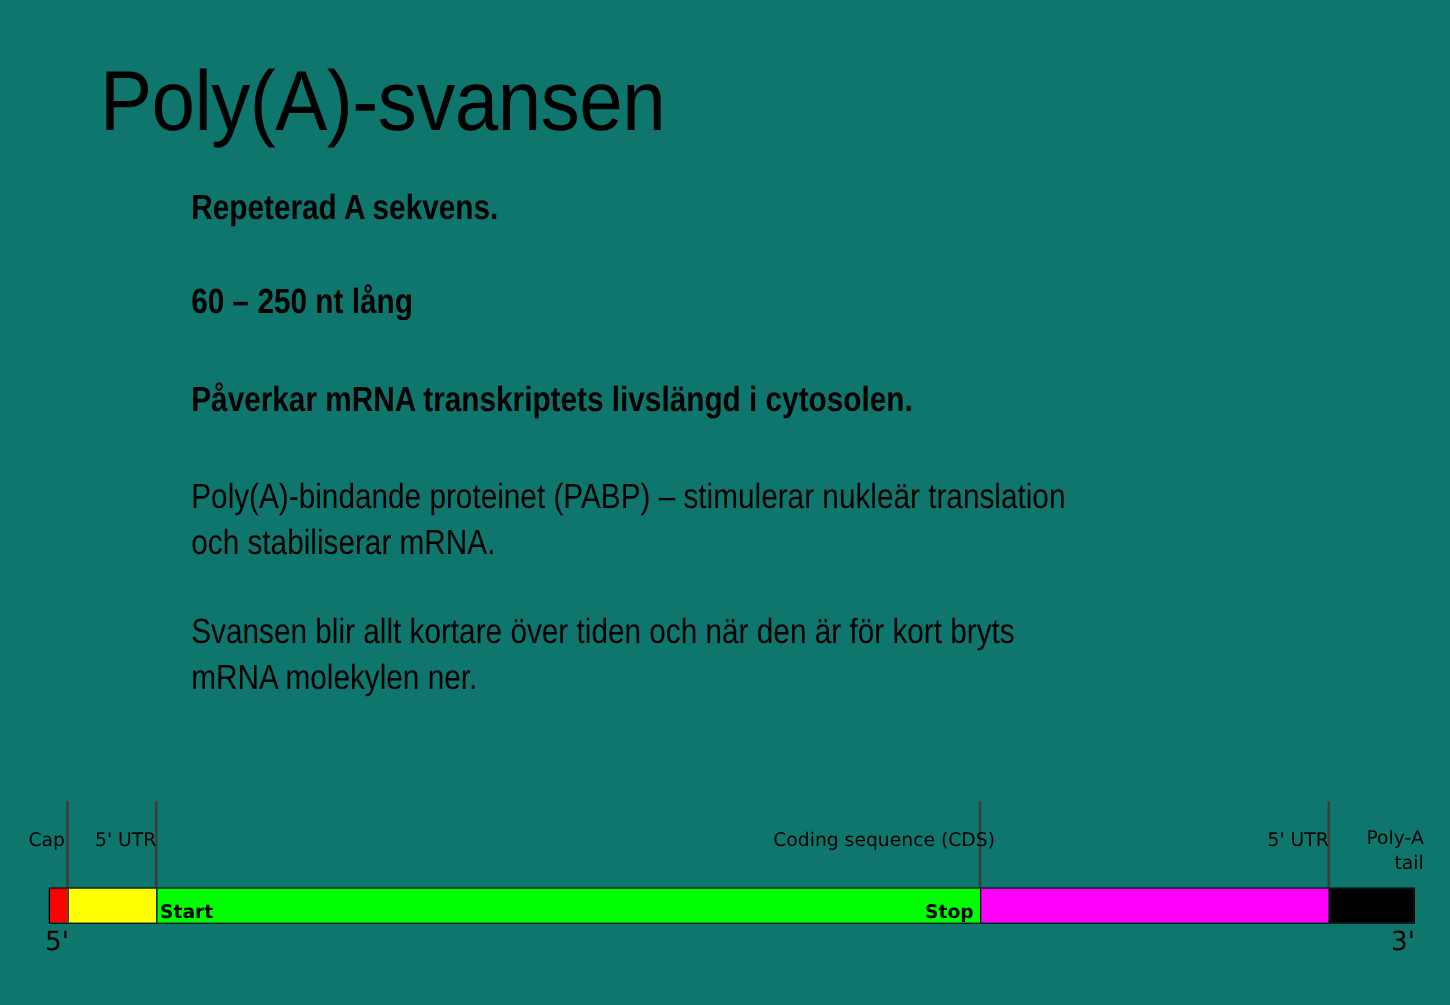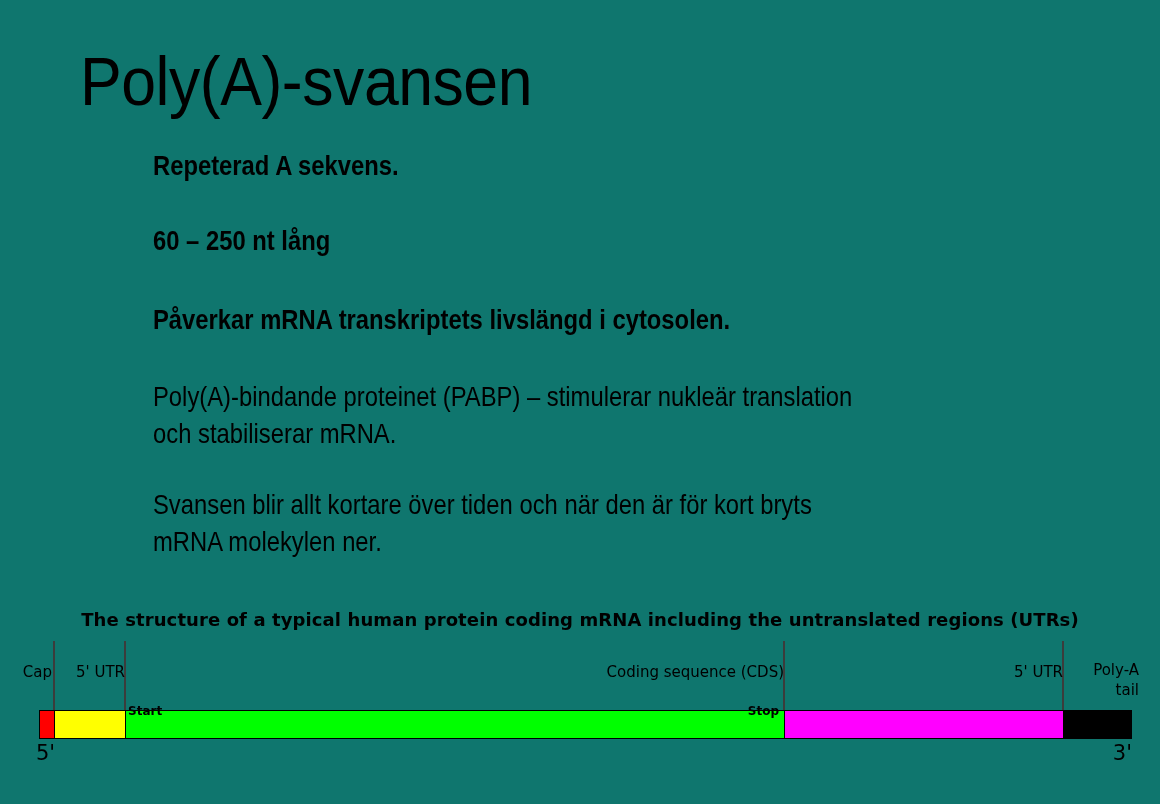--- a/index.html
+++ b/index.html
@@ -47,21 +47,21 @@
     display:flex;flex-direction:row;
   }
   .seg{height:100%;flex:none;box-sizing:border-box;}
   .seg.div-left{border-left:1px solid #000;}
   .seg-label{
     position:absolute;top:661px;font-size:15px;line-height:22px;
     text-align:right;white-space:nowrap;
   }
   .seg-label.two-line{top:660px;line-height:20px;white-space:normal;}
   .marker{
-    position:absolute;top:702px;font-size:12px;line-height:18px;font-weight:700;
+    position:absolute;top:720px;font-size:15px;line-height:18px;font-weight:700;
   }
   .end-label{position:absolute;top:741px;font-size:21px;line-height:24px;}
   .end-label.left{left:36px;}
   .end-label.right{left:1060px;width:72px;text-align:right;}
 </style>
 </head>
 <body>
 
 <div class="slide">
 
@@ -69,37 +69,36 @@
 
   <div class="paras" id="paras">
       <div class="para bold">Repeterad A sekvens.</div>
       <div class="para bold">60 – 250 nt lång</div>
       <div class="para bold">Påverkar mRNA transkriptets livslängd i cytosolen.</div>
       <div class="para">Poly(A)-bindande proteinet (PABP) – stimulerar nukleär translation<br>och stabiliserar mRNA.</div>
       <div class="para">Svansen blir allt kortare över tiden och när den är för kort bryts<br>mRNA molekylen ner.</div>
     </div>
 
   <div class="figure">
-    <div class="fig-title">The structure of a typical human protein coding mRNA including the untranslated regions (UTRs)</div>
 
     <div id="fig-canvas">
         <div class="boundary-line" style="left: 53px;"></div>
         <div class="boundary-line" style="left: 124px;"></div>
         <div class="boundary-line" style="left: 783px;"></div>
         <div class="boundary-line" style="left: 1062px;"></div>
         <div class="bar">
           <div class="seg" style="background: rgb(255, 0, 0); width: 14px;"></div>
           <div class="seg div-left" style="background: rgb(255, 255, 0); width: 71px;"></div>
           <div class="seg div-left" style="background: rgb(0, 255, 0); width: 659px;"></div>
           <div class="seg div-left" style="background: rgb(255, 0, 255); width: 279px;"></div>
           <div class="seg div-left" style="background: rgb(0, 0, 0); width: 68px;"></div>
         </div>
         <div class="seg-label" style="left: 2px; width: 50px;">Cap</div>
         <div class="seg-label" style="left: 54px; width: 71px;">5' UTR</div>
-        <div class="seg-label" style="left: 125px; width: 659px;">Coding sequence (CDS)</div>
+        <div class="seg-label" style="left: 125px; width: 659px; padding-left: 12px;">Coding sequence (CDS)</div>
         <div class="seg-label" style="left: 784px; width: 279px;">5' UTR</div>
         <div class="seg-label two-line" style="left: 1055px; width: 84px;">Poly-A<br>tail</div>
         <div class="marker" style="left: 128px;">Start</div>
         <div class="marker" style="left: 679px; width: 100px; text-align: right;">Stop</div>
       </div>
 
     <div class="end-label left">5'</div>
     <div class="end-label right">3'</div>
   </div>
 

